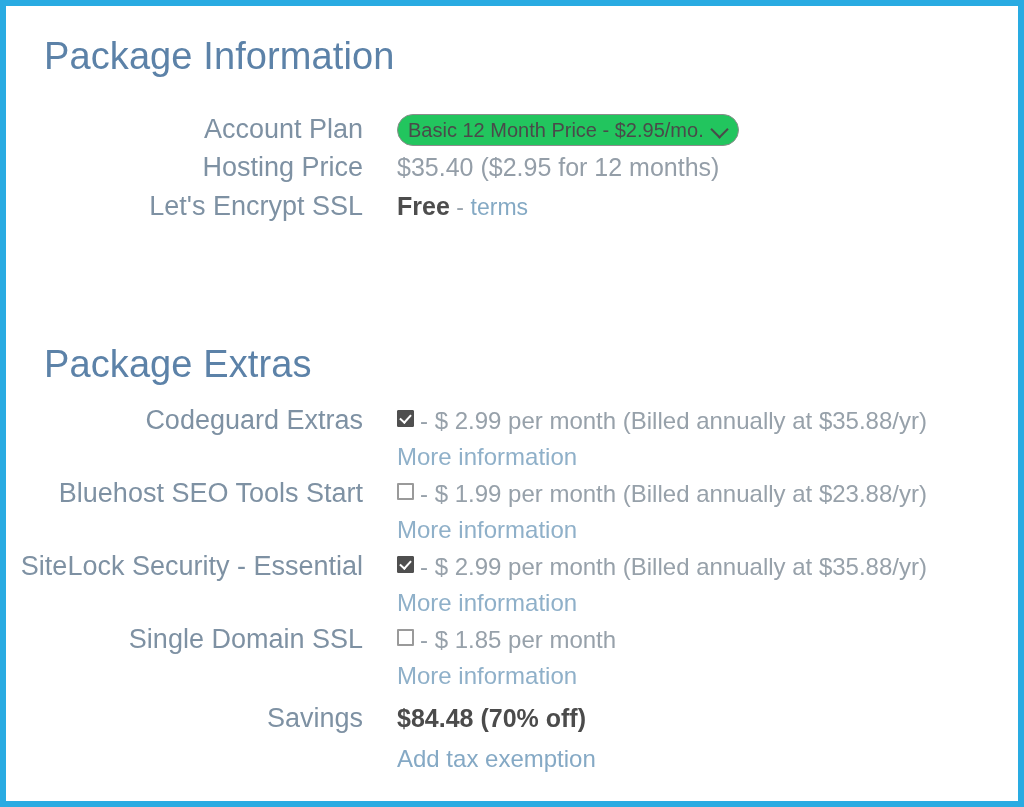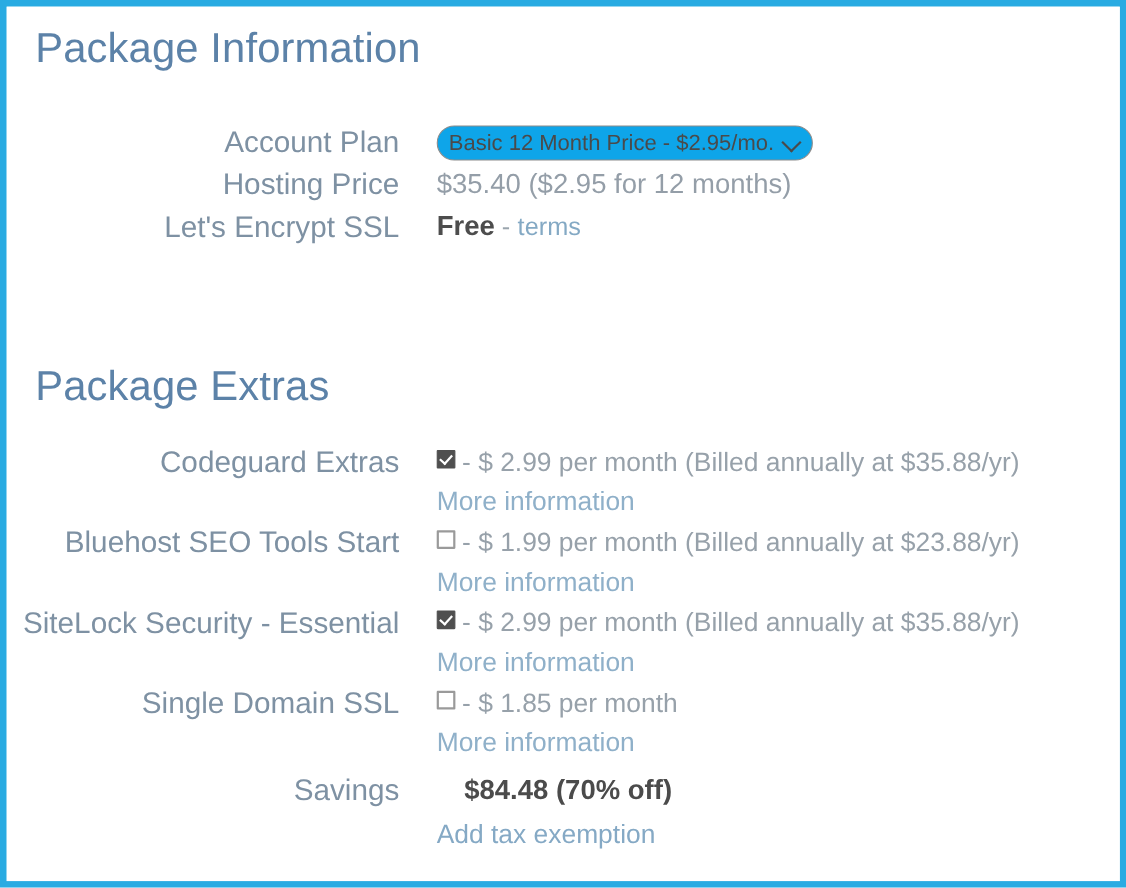--- a/index.html
+++ b/index.html
@@ -32,21 +32,21 @@
     overflow: hidden;
   }
 
   
   .section-title {
     color: #5c82a8;
     font-size: 38px;
     font-weight: 400;
     letter-spacing: 0.1px;
     line-height: 1.1;
-    margin: 4px;
+    margin: 16px;
     white-space: nowrap;
   }
 
   #pkg-info-title {
     position: absolute;
     left: 22px;
     top: 14px;
   }
   #pkg-extras-title {
     position: absolute;
@@ -94,21 +94,21 @@
 
   
   .plan-select {
     appearance: none;
     -webkit-appearance: none;
     box-sizing: border-box;
     height: 32px;
     padding: 2px 34px 2px 10px;
     border: 1px solid #8c8c8c;
     border-radius: 16px;
-    background: #0ea5e9;
+    background: #22c55e;
     color: #4a4a4a;
     font-family: "Liberation Sans", sans-serif;
     font-size: 20px;
     line-height: 26px;
     outline: none;
   }
   .select-wrap {
     position: relative;
     display: inline-block;
     line-height: 0;
@@ -215,21 +215,20 @@
     font-size: 27px;
     line-height: 40px;
   }
   .totals-row .row-value {
     line-height: 40px;
   }
   .total-strong {
     color: #4b4b4b;
     font-weight: bold;
     font-size: 25px;
-    margin-left: 25px;
   }
   .tax-link {
     color: #85a9c5;
     font-size: 24px;
     text-decoration: none;
     cursor: pointer;
     line-height: 40px;
   }
 </style>
 </head>

